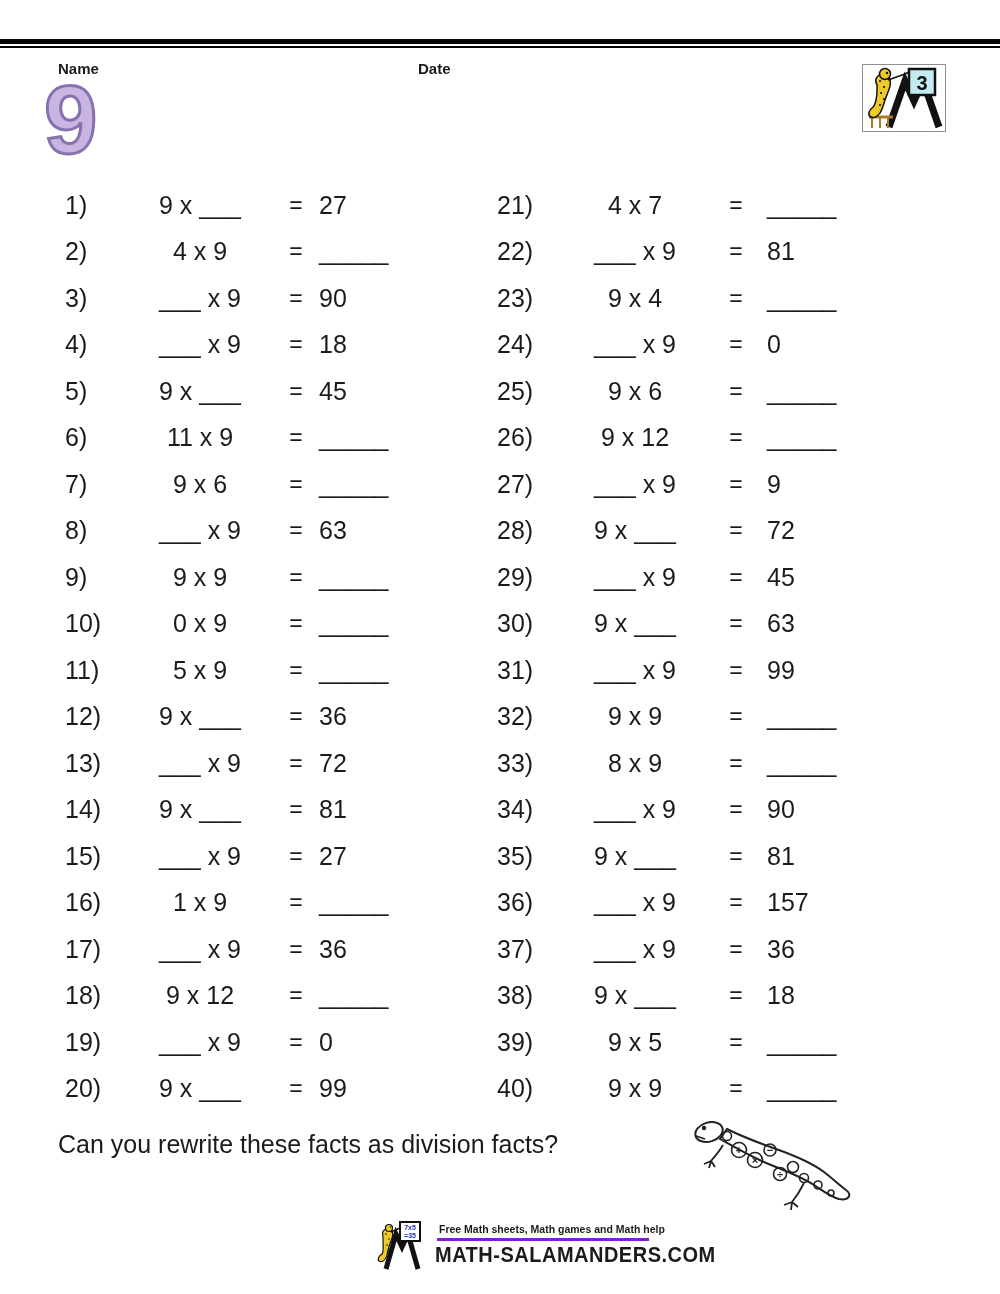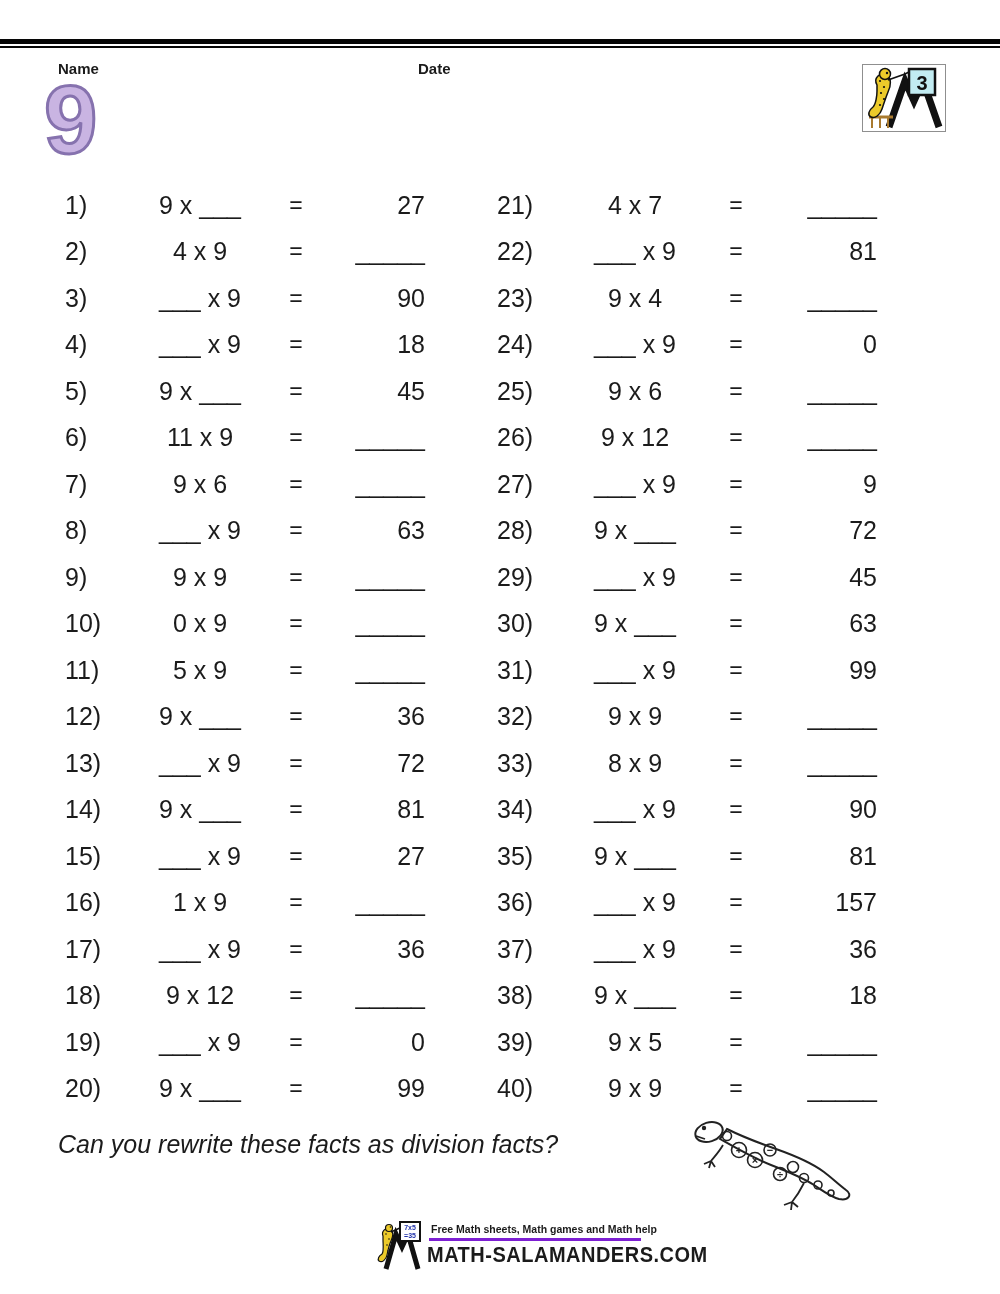--- a/index.html
+++ b/index.html
@@ -29,29 +29,29 @@
 
   .pcol { position:absolute; top:182px; }
   #col-left  { left:65px;  width:360px; }
   #col-right { left:497px; width:380px; }
   .prow { display:grid; grid-template-columns:62px 146px 46px 1fr;
           align-items:center; height:46.5px; font-size:25px; }
   #col-right .prow { grid-template-columns:62px 152px 50px 1fr; }
   .pnum  { text-align:left; }
   .pexpr { text-align:center; white-space:pre; }
   .peq   { text-align:center; font-size:23px; }
-  .pans  { text-align:right; white-space:pre; }
+  .pans  { text-align:left; white-space:pre; }
   #col-right .pans { padding-left:6px; }
 
-  .question { position:absolute; left:58px; top:1130px; font-size:25px;font-style:italic; }
+  .question { position:absolute; left:58px; top:1130px; font-size:25px; }
 
   .salamander { position:absolute; left:690px; top:1112px; }
 
   .footer-logo { position:absolute; left:376px; top:1220px; display:flex; align-items:flex-start; }
-  .footer-right { margin-left:1px; }
+  .footer-right { margin-left:9px; }
   .footer-tagline { font-size:10.5px; font-weight:bold; padding:3px 0 3px 4px; white-space:nowrap; }
   .footer-divider { height:3px; width:212px; background:#7d1fd3; margin-left:2px; }
   .footer-site { font-size:20px; font-weight:bold; text-transform:uppercase;
                  letter-spacing:0.5px; margin-top:2px; white-space:nowrap; transform:scaleY(1.08); transform-origin:top left; }
 </style>
 </head>
 <body>
 
 <div id="page">
 

